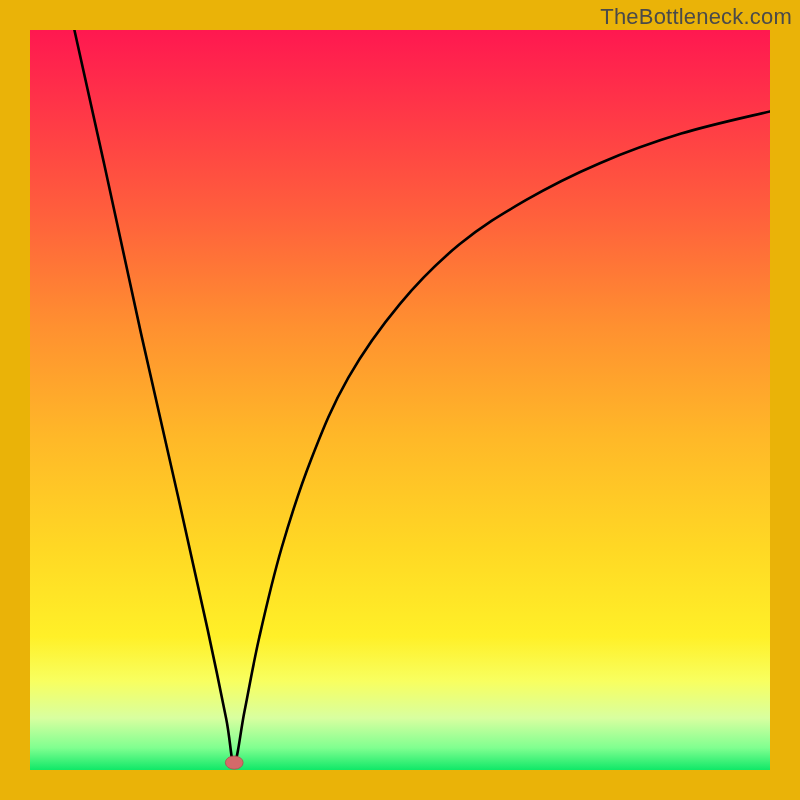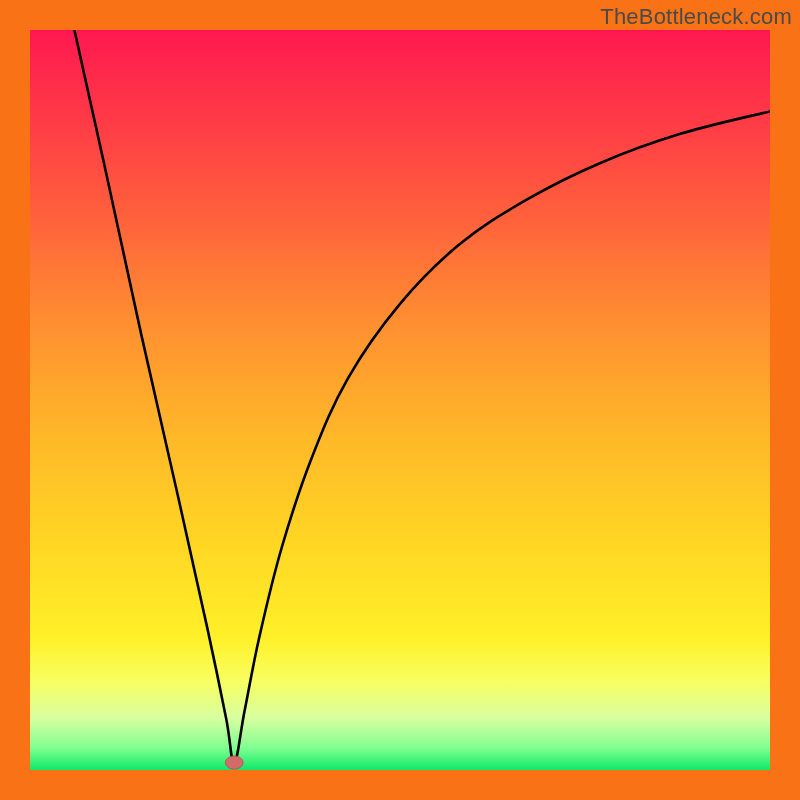--- a/index.html
+++ b/index.html
@@ -8,21 +8,21 @@
     width: 800px;
     height: 800px;
     background: #000;
     font-family: Arial, Helvetica, sans-serif;
     overflow: hidden;
   }
   .frame {
     position: relative;
     width: 800px;
     height: 800px;
-    background: #f97316;
+    background: #eab308;
   }
   .plot-area {
     position: absolute;
     left: 30px;
     top: 30px;
     width: 740px;
     height: 740px;
     background: linear-gradient(to bottom,
       #ff1850 0%,
       #ff3448 10%,

